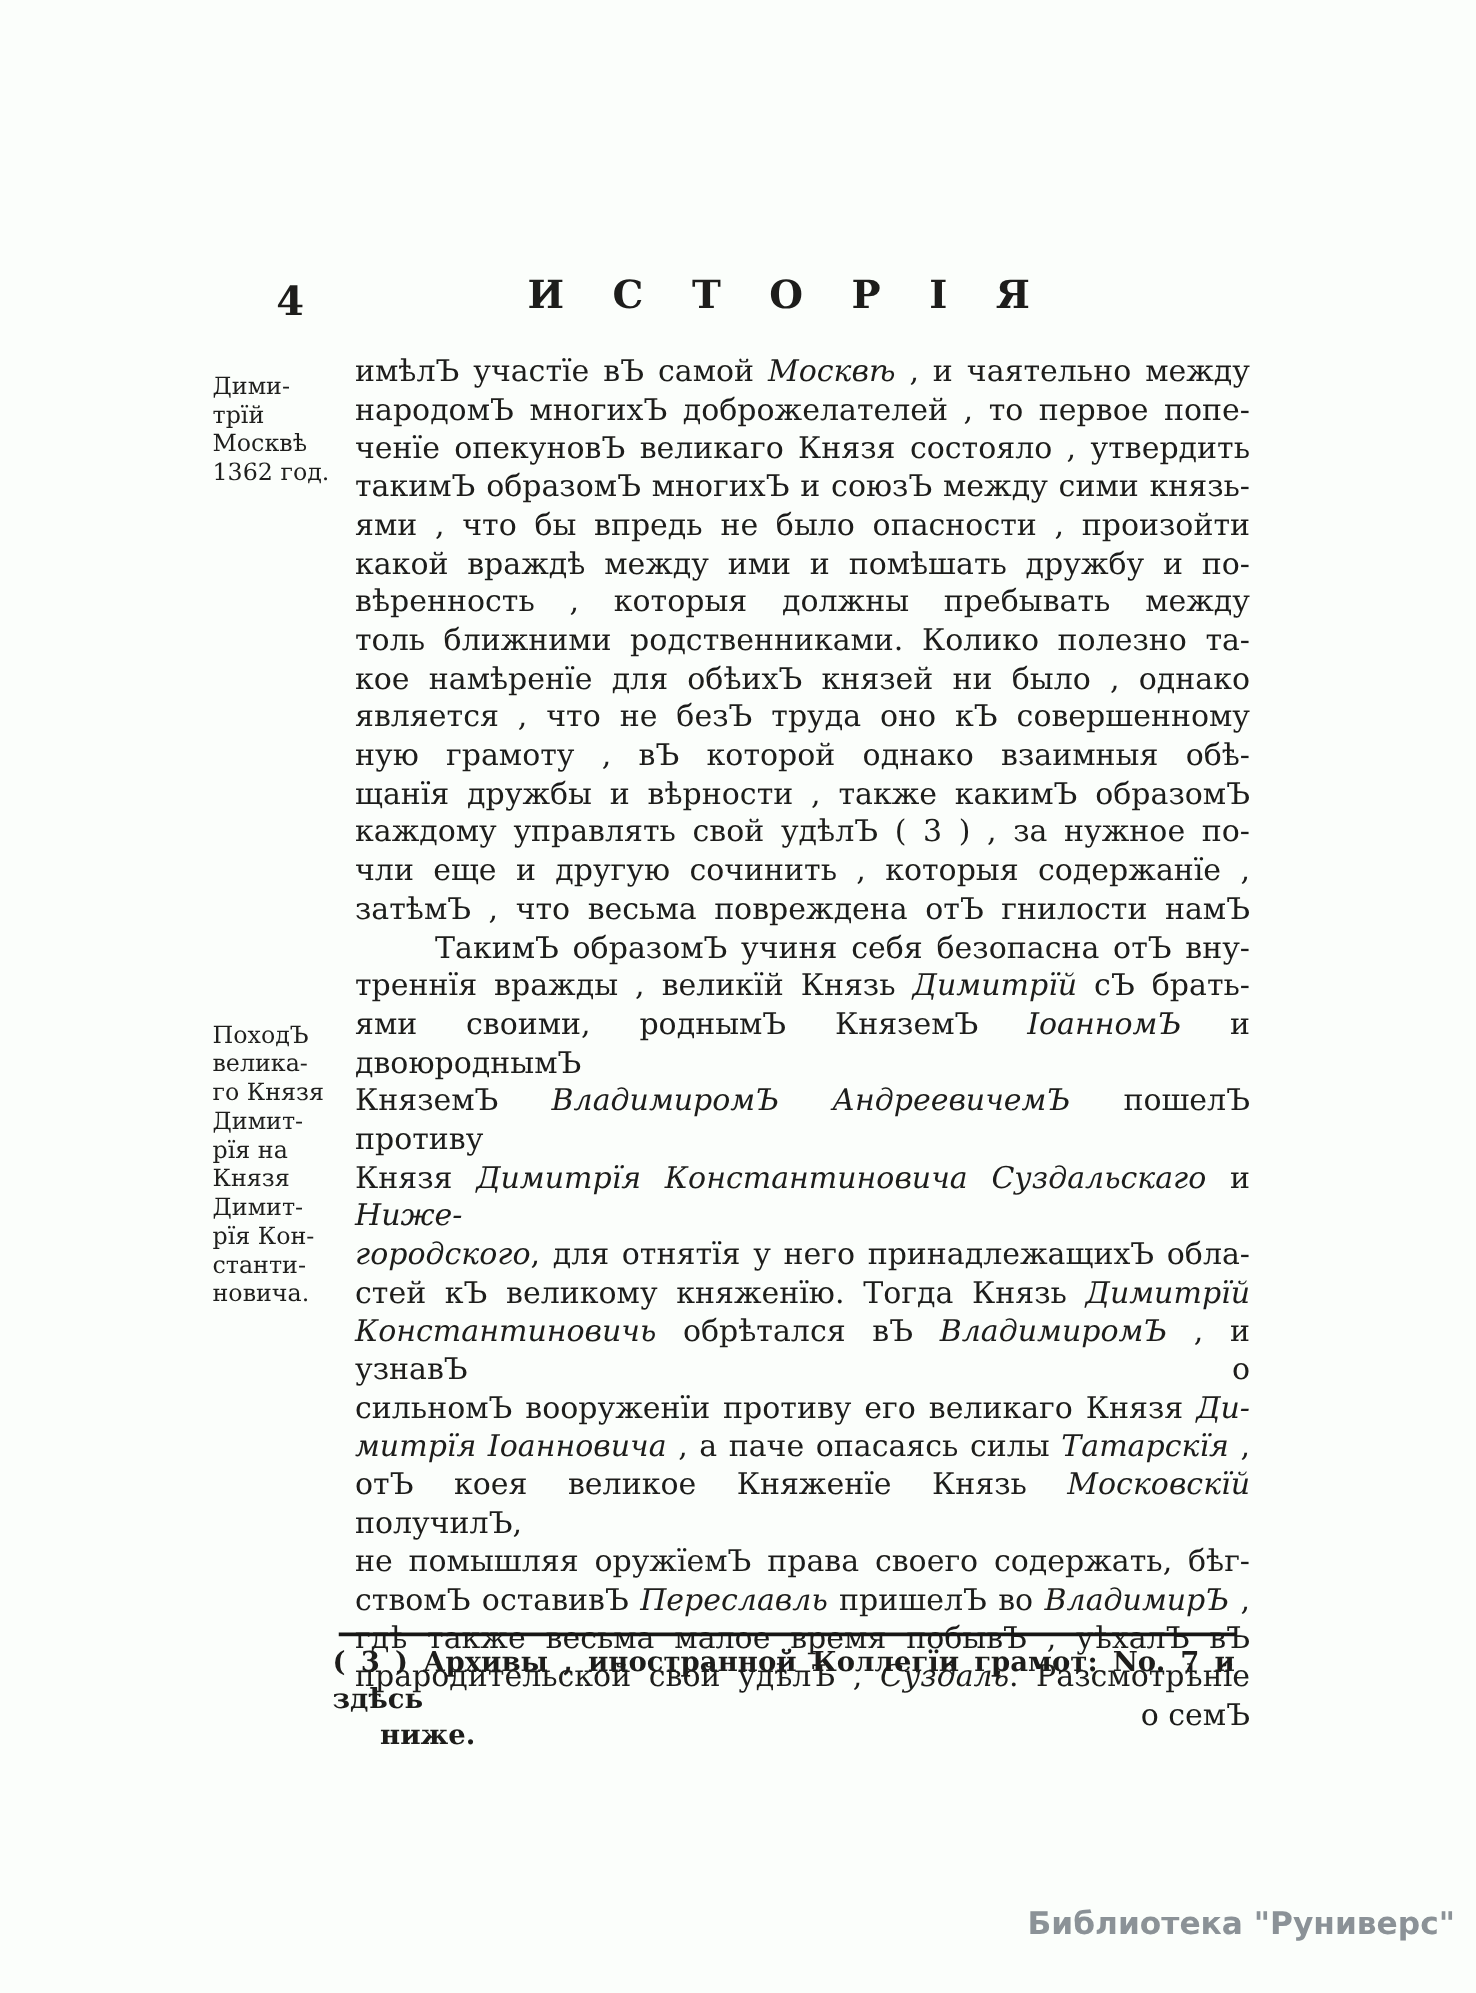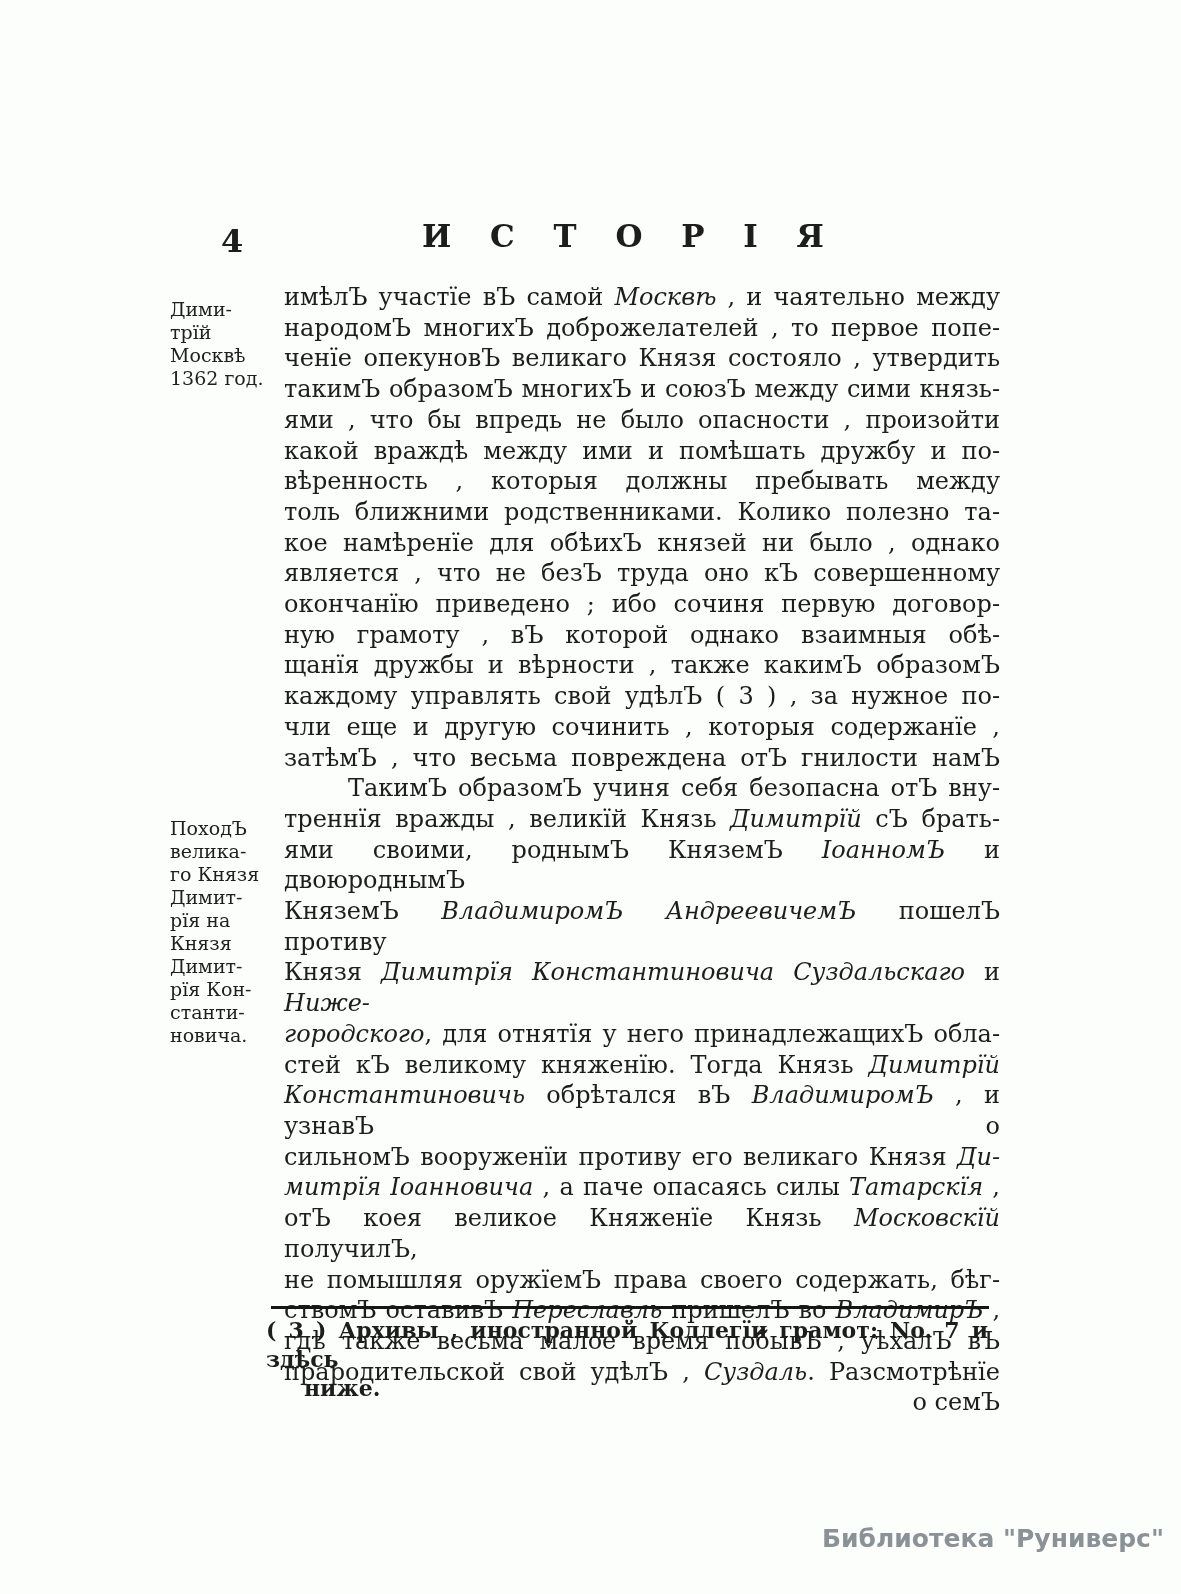--- a/index.html
+++ b/index.html
@@ -83,21 +83,20 @@
       <div class="tline j">имѣлЪ участїе вЪ самой <i>Москвѣ</i> , и чаятельно между</div>
       <div class="tline j">народомЪ многихЪ доброжелателей , то первое попе-</div>
       <div class="tline j">ченїе опекуновЪ великаго Князя состояло , утвердить</div>
       <div class="tline j">такимЪ образомЪ многихЪ и союзЪ между сими князь-</div>
       <div class="tline j">ями , что бы впредь не было опасности , произойти</div>
       <div class="tline j">какой враждѣ между ими и помѣшать дружбу и по-</div>
       <div class="tline j">вѣренность , которыя должны пребывать между</div>
       <div class="tline j">толь ближними родственниками. Колико полезно та-</div>
       <div class="tline j">кое намѣренїе для обѣихЪ князей ни было , однако</div>
       <div class="tline j">является , что не безЪ труда оно кЪ совершенному</div>
-      <div class="tline j">окончанїю приведено ; ибо сочиня первую договор-</div>
       <div class="tline j">ную грамоту , вЪ которой однако взаимныя обѣ-</div>
       <div class="tline j">щанїя дружбы и вѣрности , также какимЪ образомЪ</div>
       <div class="tline j">каждому управлять свой удѣлЪ ( 3 ) , за нужное по-</div>
       <div class="tline j">чли еще и другую сочинить , которыя содержанїе ,</div>
       <div class="tline j">затѣмЪ , что весьма повреждена отЪ гнилости намЪ</div>
       <div class="tline j" style="text-indent: 64px;">ТакимЪ образомЪ учиня себя безопасна отЪ вну-</div>
       <div class="tline j">треннїя вражды , великїй Князь <i>Димитрїй</i> сЪ брать-</div>
       <div class="tline j">ями своими, роднымЪ КняземЪ <i>ІоанномЪ</i> и двоюроднымЪ</div>
       <div class="tline j">КняземЪ <i>ВладимиромЪ АндреевичемЪ</i> пошелЪ противу</div>
       <div class="tline j">Князя <i>Димитрїя Константиновича Суздальскаго</i> и <i>Ниже-</i></div>

